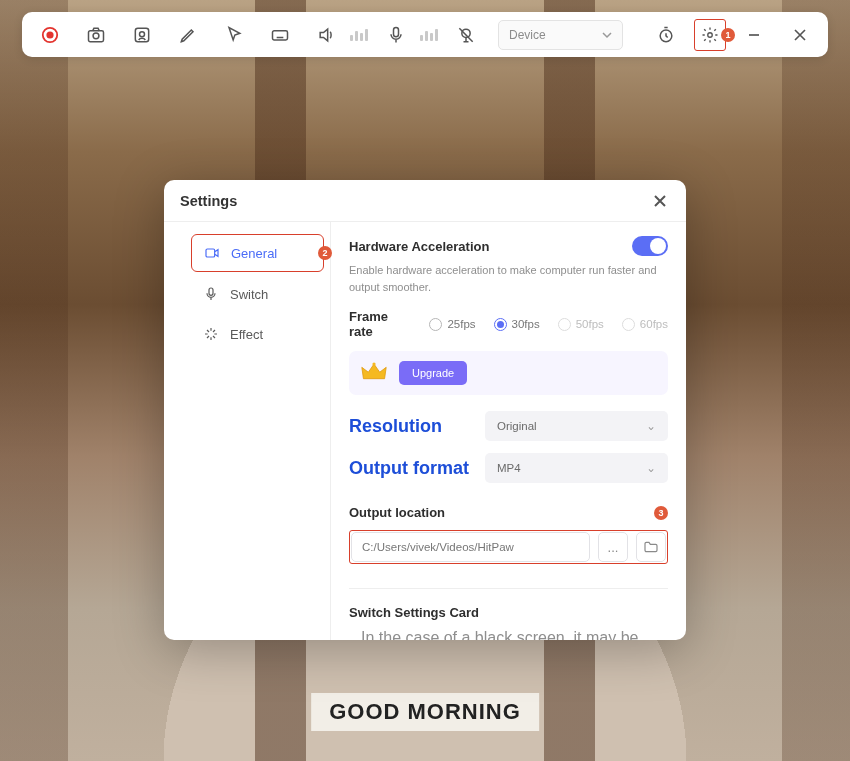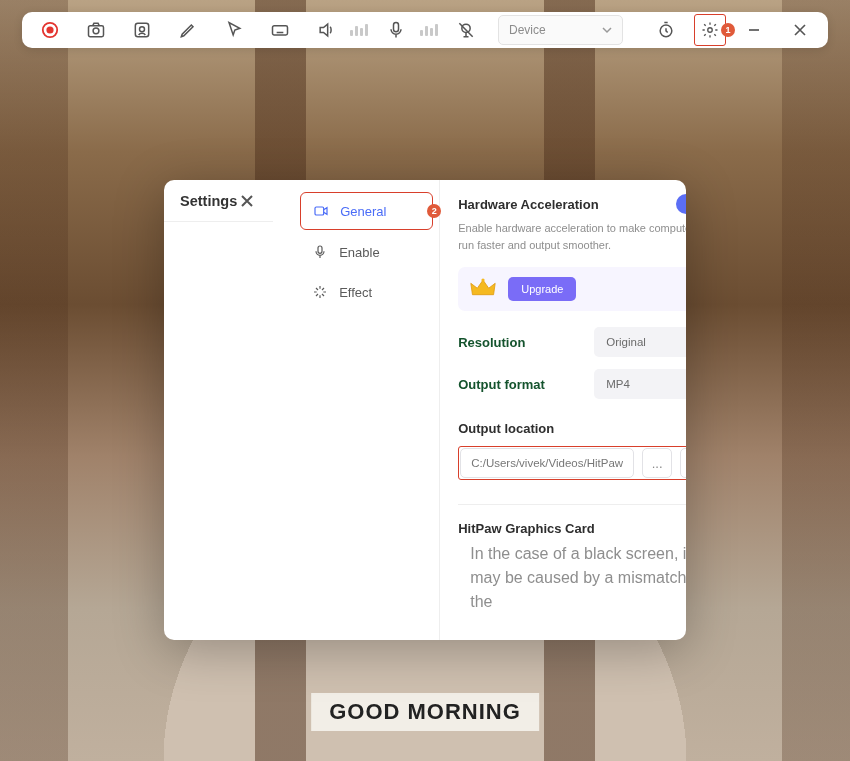--- a/index.html
+++ b/index.html
@@ -15,21 +15,21 @@
     linear-gradient(90deg, rgba(80,50,30,0.3) 0 8%, transparent 8% 30%, rgba(80,50,30,0.5) 30% 36%, transparent 36% 64%, rgba(80,50,30,0.5) 64% 70%, transparent 70% 92%, rgba(80,50,30,0.3) 92%),
     radial-gradient(circle at 50% 100%, #cfc0b0 0 30%, transparent 30%);
 }
 .caption-band {
   position: absolute; left: 50%; transform: translateX(-50%); bottom: 30px;
   background: rgba(245,242,235,0.92); padding: 6px 18px;
   font-weight: 800; letter-spacing: 1px; font-size: 22px; color: #222; text-align: center;
 }
 
 .toolbar {
-  position: absolute; top: 12px; left: 22px; right: 22px; height: 36px;
+  position: absolute; top: 12px; left: 22px; right: 22px; height: 45px;
   background: #fff; border-radius: 10px; box-shadow: 0 2px 10px rgba(0,0,0,0.12);
   display: flex; align-items: center; padding: 0 10px; gap: 10px;
 }
 .tb-btn { width: 36px; height: 36px; display: flex; align-items: center; justify-content: center; border-radius: 6px; color: #555; cursor: pointer; }
 .tb-btn svg { width: 20px; height: 20px; }
 .tb-record { color: #e3342f; }
 .tb-record svg { width: 18px; height: 18px; }
 .tb-bars { display: inline-flex; align-items: flex-end; gap: 2px; margin-left: -4px; }
 .tb-bars span { width: 3px; background: #c9c9c9; border-radius: 1px; }
 .tb-device {
@@ -41,54 +41,54 @@
 .gear-wrap { width: 32px; height: 32px; display: flex; align-items: center; justify-content: center; border: 1.5px solid #d83f2b; border-radius: 3px; position: relative; }
 .annot-badge {
   width: 14px; height: 14px; border-radius: 50%; background: #e05a3a; color: #fff;
   font-size: 9px; font-weight: 700; display: flex; align-items: center; justify-content: center;
 }
 .gear-wrap .annot-badge { position: absolute; right: -10px; top: 50%; transform: translateY(-50%); }
 
 .settings-modal {
   position: absolute; left: 164px; top: 180px; width: 522px; height: 460px;
   background: #fff; border-radius: 10px; box-shadow: 0 10px 50px rgba(0,0,0,0.28);
-  display: flex; overflow: hidden;
+  display: flex; flex-direction: column; overflow: hidden;
 }
 .modal-header { height: 42px; display: flex; align-items: center; padding: 0 16px; border-bottom: 1px solid #eee; }
 .modal-title { font-size: 14.5px; font-weight: 600; color: #333; }
 .modal-close { margin-left: auto; cursor: pointer; color: #555; width: 20px; height: 20px; display: flex; align-items: center; justify-content: center; }
 .modal-body { flex: 1; display: flex; min-height: 0; }
 .sidebar { width: 146px; border-right: 1px solid #eee; padding: 12px 6px; display: flex; flex-direction: column; gap: 4px; margin-left: 21px; }
 .sb-item { position: relative; display: flex; align-items: center; gap: 11px; padding: 10px 12px; border-radius: 6px; color: #5a5a5a; font-size: 13px; cursor: pointer; }
 .sb-item.active { color: #4a6cf7; border: 1.5px solid #d83f2b; }
 .sb-item .annot-badge { position: absolute; right: -9px; top: 50%; transform: translateY(-50%); }
 .sb-item svg { width: 16px; height: 16px; flex-shrink: 0; }
 
-.content { flex: 1; padding: 14px 2px 0 18px; overflow-y: auto; }
+.content { flex: 1; padding: 14px 18px 0 18px; overflow-y: auto; }
 .section-row { display: flex; align-items: center; margin-bottom: 6px; }
 .section-title { font-size: 13px; font-weight: 600; color: #2e2e2e; }
 .toggle { margin-left: auto; width: 36px; height: 20px; background: #5b6ef5; border-radius: 10px; position: relative; cursor: pointer; }
 .toggle::after { content: ""; position: absolute; right: 2px; top: 2px; width: 16px; height: 16px; background: #fff; border-radius: 50%; }
 .desc { font-size: 11px; color: #8e8e8e; line-height: 1.5; margin-bottom: 14px; }
 
 .fr-row { display: flex; align-items: center; gap: 18px; margin-bottom: 12px; }
 .radio { display: inline-flex; align-items: center; gap: 5px; font-size: 11.5px; color: #777; cursor: pointer; }
 .radio.disabled { color: #bdbdbd; cursor: default; }
 .radio .r-dot { width: 13px; height: 13px; border: 1.5px solid #b5b5b5; border-radius: 50%; display: inline-flex; align-items: center; justify-content: center; }
 .radio.checked .r-dot { border-color: #5b6ef5; }
 .radio.checked .r-dot::after { content: ""; width: 7px; height: 7px; background: #5b6ef5; border-radius: 50%; }
 .radio.disabled .r-dot { border-color: #dcdcdc; }
 
 .upgrade-banner { background: #f7f5ff; border-radius: 7px; padding: 10px 12px; display: flex; align-items: center; gap: 12px; margin-bottom: 16px; }
 .crown { width: 26px; height: 22px; flex-shrink: 0; }
 .upgrade-text { font-size: 11px; color: #7a7a7a; line-height: 1.4; flex: 1; }
 .upgrade-btn { background: #7a6cf7; color: #fff; border: none; border-radius: 5px; font-size: 11px; padding: 6px 13px; cursor: pointer; }
 
 .field-row { display: flex; align-items: center; margin-bottom: 12px; gap: 14px; }
-.field-label { font-size: 13px; font-weight: 600; color: #14532d; width: 122px; }
+.field-label { font-size: 18px; font-weight: 600; color: #1d4ed8; width: 122px; }
 .select { flex: 1; height: 30px; background: #f3f3f6; border-radius: 5px; display: flex; align-items: center; padding: 0 12px; font-size: 11.5px; color: #6b6b6b; cursor: pointer; }
 .select .chev { margin-left: auto; color: #9a9a9a; }
 
 .output-loc-title { display: flex; align-items: center; font-size: 13px; font-weight: 600; color: #2e2e2e; margin-top: 22px; margin-bottom: 10px; }
 .output-loc-title .annot-badge { margin-left: auto; }
 .output-row { display: flex; gap: 8px; border: 1.5px solid #d83f2b; padding: 1px; border-radius: 3px; }
 .path-input { flex: 1; height: 30px; border: 1px solid #e2e2e6; border-radius: 5px; padding: 0 10px; font-size: 11.5px; color: #777; display: flex; align-items: center; }
 .path-btn { width: 30px; height: 30px; border: 1px solid #e2e2e6; border-radius: 5px; display: flex; align-items: center; justify-content: center; color: #8a8a8a; cursor: pointer; font-size: 13px; }
 
 .hr { height: 1px; background: #eee; margin: 24px 0 16px; }
@@ -216,37 +216,56 @@
             <path d="M16 10l5-3v10l-5-3"></path>
           </svg>
         <span>General</span>
         <span class="annot-badge">2</span>
       </div>
       <div class="sb-item">
         <svg viewBox="0 0 24 24" fill="none" stroke="currentColor" stroke-width="1.8">
             <rect x="9" y="3" width="6" height="11" rx="3"></rect>
             <path d="M6 11a6 6 0 0012 0M12 18v3"></path>
           </svg>
-        <span>Enable</span>
+        <span>Switch</span>
       </div>
       <div class="sb-item">
         <svg viewBox="0 0 24 24" fill="none" stroke="currentColor" stroke-width="1.8">
             <path d="M12 3v4m0 10v4M3 12h4m10 0h4M6 6l3 3m6 6l3 3M6 18l3-3m6-6l3-3"></path>
           </svg>
         <span>Effect</span>
       </div>
     </div>
 
     <div class="content">
       <div class="section-row">
         <div class="section-title">Hardware Acceleration</div>
         <div class="toggle"></div>
       </div>
       <div class="desc">Enable hardware acceleration to make computer run faster and output smoother.</div>
 
+      <div class="fr-row">
+        <div class="section-title" style="width:80px">Frame rate</div>
+        <label class="radio">
+            <span class="r-dot"></span>
+            <span>25fps</span>
+          </label>
+        <label class="radio checked">
+            <span class="r-dot"></span>
+            <span>30fps</span>
+          </label>
+        <label class="radio disabled">
+            <span class="r-dot"></span>
+            <span>50fps</span>
+          </label>
+        <label class="radio disabled">
+            <span class="r-dot"></span>
+            <span>60fps</span>
+          </label>
+      </div>
 
       <div class="upgrade-banner">
         <svg class="crown" viewBox="0 0 32 26">
             <path d="M3 20L1 6l8 6 7-10 7 10 8-6-2 14H3z" fill="#f5b921" stroke="#e09a10" stroke-width="1"></path>
             <circle cx="16" cy="2" r="2" fill="#f5b921"></circle>
           </svg>
         <button class="upgrade-btn">Upgrade</button>
       </div>
 
       <div class="field-row">
@@ -274,17 +293,17 @@
         <div class="path-btn">...</div>
         <div class="path-btn">
           <svg width="16" height="16" viewBox="0 0 24 24" fill="none" stroke="currentColor" stroke-width="1.8">
               <path d="M3 7a2 2 0 012-2h4l2 3h8a2 2 0 012 2v7a2 2 0 01-2 2H5a2 2 0 01-2-2V7z"></path>
             </svg>
         </div>
       </div>
 
       <div class="hr"></div>
 
-      <div class="section-title" style="margin-bottom:6px">HitPaw Graphics Card</div>
+      <div class="section-title" style="margin-bottom:6px">Switch Settings Card</div>
       <div class="sg-desc">In the case of a black screen, it may be caused by a mismatch of the</div>
     </div>
   </div>
 </div>
 
 </body></html>

